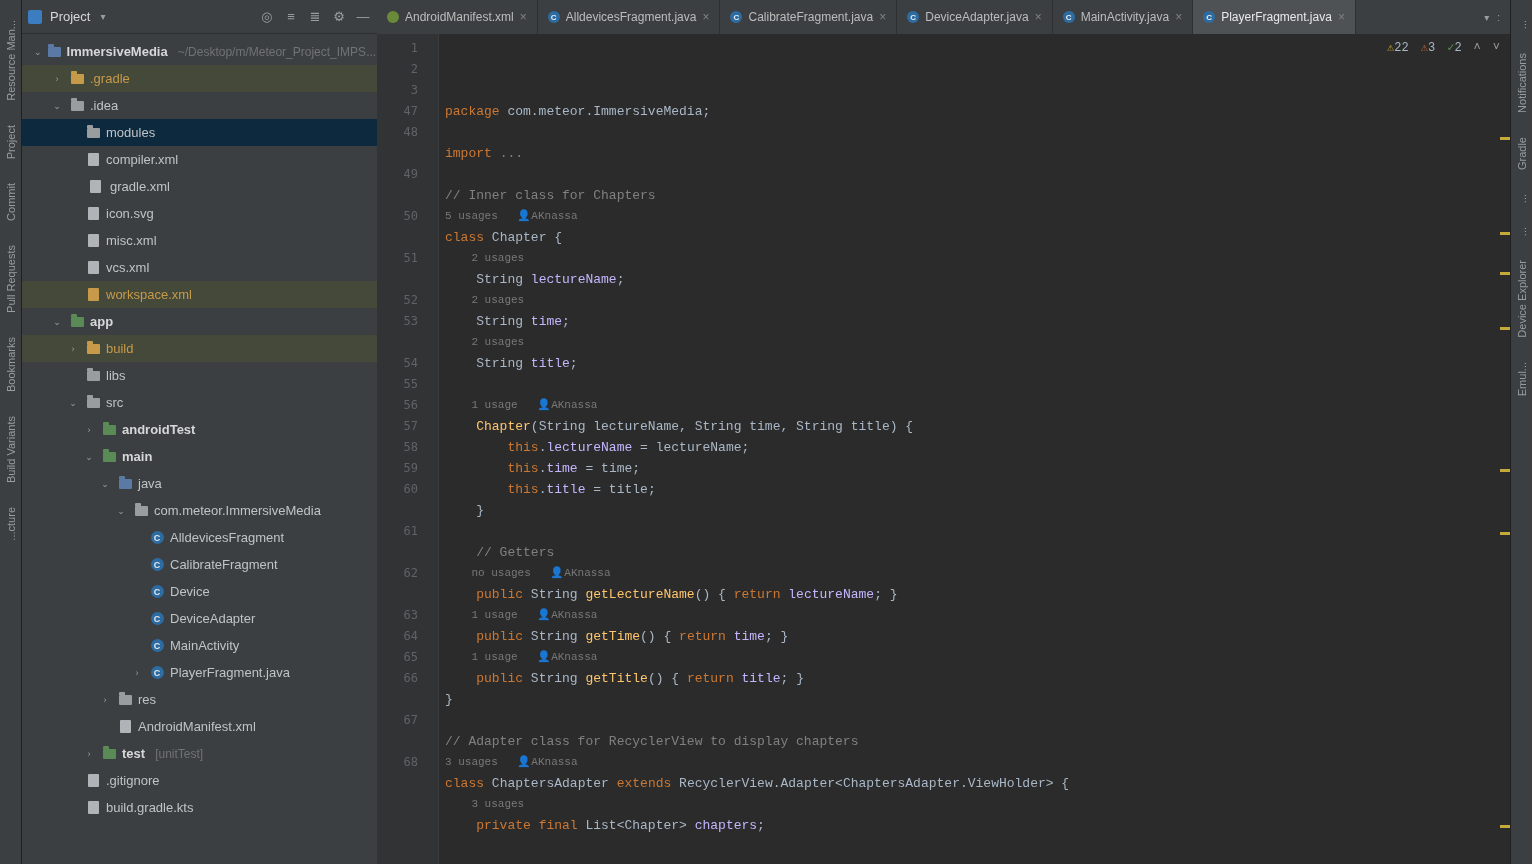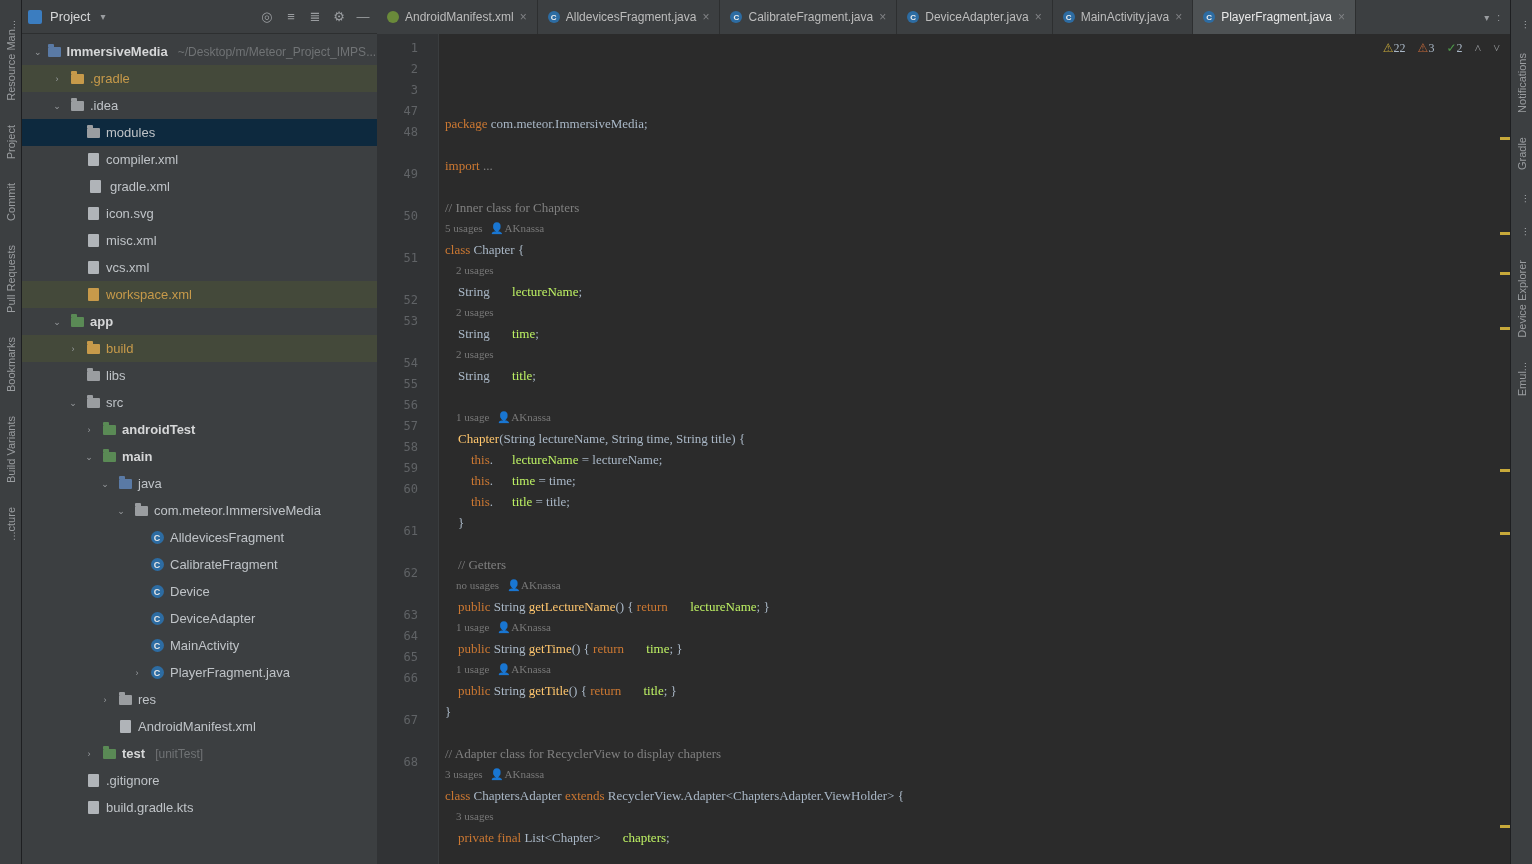--- a/index.html
+++ b/index.html
@@ -50,27 +50,27 @@
 .tab .tico { width:12px; height:12px; border-radius:50%; display:flex; align-items:center; justify-content:center; font-size:8px; }
 .tico.manifest { background:#6a8a3a; }
 .tico.class { background:#2d6ca2; color:#eee; font-weight:bold; }
 .tabs .spacer { flex:1; }
 .tabs .trail { display:flex; align-items:center; gap:8px; color:#9a9da0; padding:0 4px; }
 .tabs .trail .ic { cursor:pointer; font-size:10px; }
 
 .editor-body { flex:1; display:flex; position:relative; }
 .gutter { width:62px; background:#313335; color:#606366; text-align:right; font-family:Menlo,Consolas,monospace; font-size:12px; padding-top:4px; border-right:1px solid #3a3d3f; }
 .gutter .ln { height:21px; line-height:21px; padding-right:20px; position:relative; }
-.code { flex:1; font-family:Liberation Serif, serif; font-size:13px; padding-top:16px; padding-left:6px; position:relative; white-space:pre; line-height:21px; }
+.code { flex:1; font-family:Liberation Mono, monospace; font-size:13px; padding-top:4px; padding-left:6px; position:relative; white-space:pre; line-height:21px; }
 .code .ln { height:21px; }
 .inlay { font-size:11px; color:#787878; }
 .inlay .auth::before{content:'\1F464 ';}
 .kw { color:#cc7832;margin-top:17px; }
 .type { color:#a9b7c6; }
-.fld { color:#bef264;margin-left:19px; }
+.fld { color:#c4b5fd; }
 .mth { color:#ffc66d; }
 .cmt { color:#808080; }
 .ann { color:#808080; }
 
 .inspect { position:absolute; top:4px; right:10px; display:flex; gap:12px; font-size:12px; align-items:center; }
 .inspect .warn::before{content:'\26A0 ';color:#c7a93a;}
 .inspect .err::before{content:'\26A0 ';color:#c76a3a;}
 .inspect .ok::before{content:'\2713 ';color:#4e9a4a;}
 .inspect .nav{cursor:pointer;color:#9a9da0;}
 

